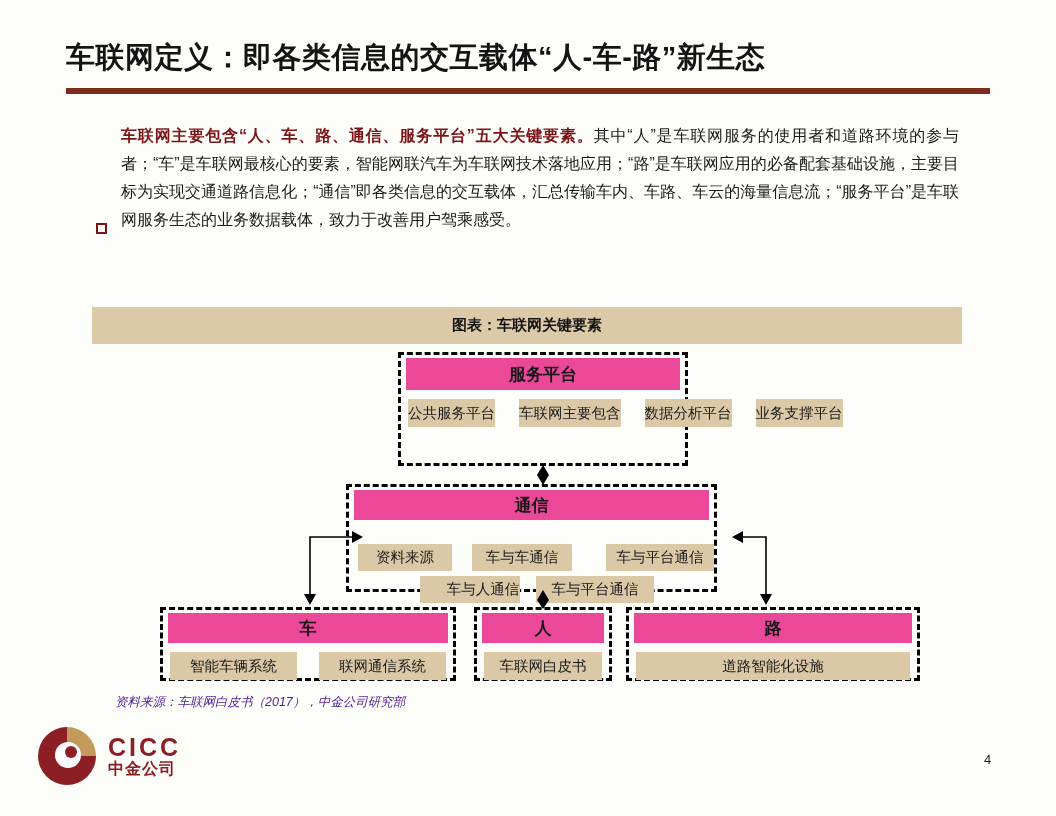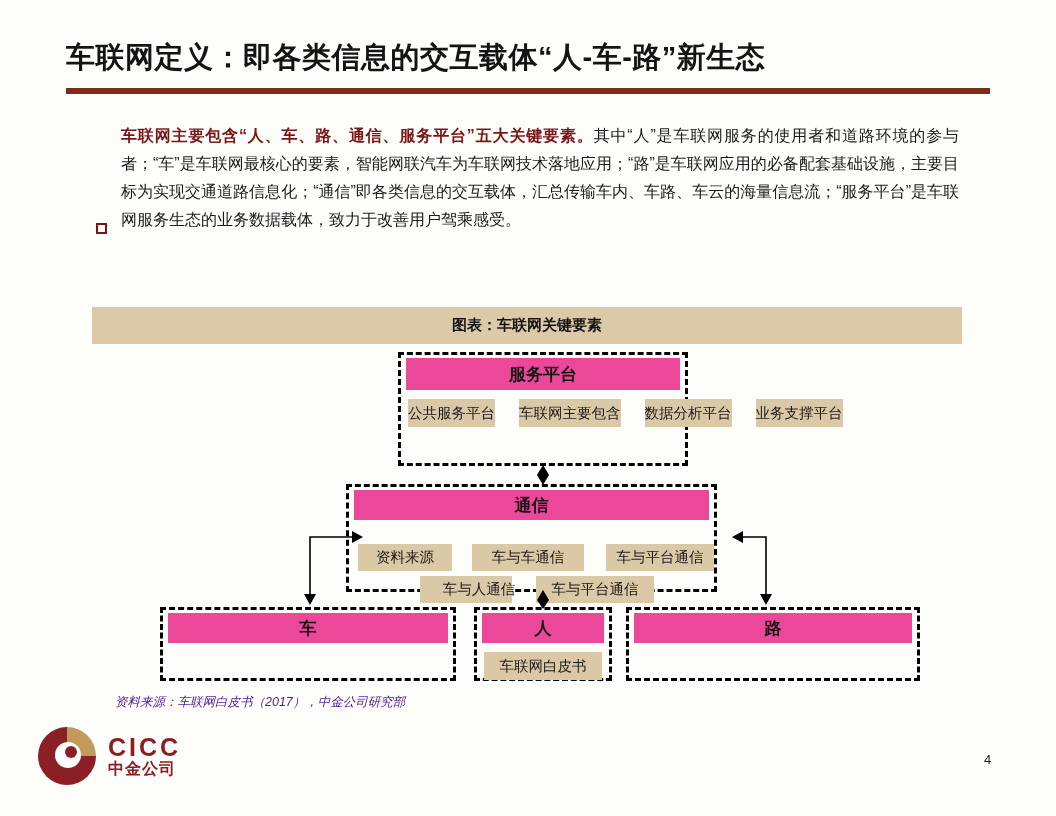--- a/index.html
+++ b/index.html
@@ -66,23 +66,23 @@
   .g-service .group-header { height: 32px; }
   .g-service .grid {
     display: grid; grid-template-columns: 1fr 1fr 1fr 1fr;
     column-gap: 24px; row-gap: 10px; margin-top: 9px; padding: 0 2px;
   }
   
   .g-comm { left: 346px; top: 484px; width: 371px; height: 108px; gap: 16px; }
   .g-comm .row { position: relative; height: 27px; margin-top: 8px; }
   .g-comm .row .item { position: absolute; top: 0; height: 27px; }
   .c-r1a { left: 4px;  width: 94px; }
-  .c-r1b { left: 118px; width: 112px; font-family: Liberation Serif, serif; }
+  .c-r1b { left: 118px; width: 100px; font-family: Liberation Serif, serif; }
   .c-r1c { left: 252px; width: 108px; }
-  .c-r2a { left: 66px; width: 92px; padding-left: 26px; }
+  .c-r2a { left: 66px; width: 100px; padding-left: 26px; }
   .c-r2b { left: 182px; width: 118px; }
   
   .g-car    { left: 160px; top: 607px; width: 296px; height: 74px; }
   .g-person { left: 474px; top: 607px; width: 138px; height: 74px; }
   .g-road   { left: 626px; top: 607px; width: 294px; height: 74px; }
   .bottom-row { display: flex; margin-top: 9px; gap: 22px; padding: 0 2px; }
   .bottom-row .item { flex: 1 1 0; }
   
   .connector-svg {
     position: absolute; left: 0; top: 0; width: 1056px; height: 816px;
@@ -146,32 +146,37 @@
     <div class="item c-r1c">车与平台通信</div>
   </div>
   <div class="row">
     <div class="item c-r2a">车与人通信</div>
     <div class="item c-r2b">车与平台通信</div>
   </div>
 </div>
 
 <div class="group g-car">
   <div class="group-header">车</div>
+  <div class="bottom-row">
+    <div class="item">智能车辆系统</div>
+    <div class="item">联网通信系统</div>
+  </div>
 </div>
 
 <div class="group g-person">
   <div class="group-header">人</div>
   <div class="bottom-row">
     <div class="item">车联网白皮书</div>
   </div>
 </div>
 
 <div class="group g-road">
   <div class="group-header">路</div>
   <div class="bottom-row">
+    <div class="item">道路智能化设施</div>
   </div>
 </div>
 
 <svg class="connector-svg" viewBox="0 0 1056 816" xmlns="http://www.w3.org/2000/svg">
 
   <polygon points="543,465 549,475 543,485 537,475" fill="#000"></polygon>
 
   <polygon points="543,590 549,600 543,609 537,600" fill="#000"></polygon>
 
   <polyline points="310,598 310,537 354,537" fill="none" stroke="#000" stroke-width="1.6"></polyline>

